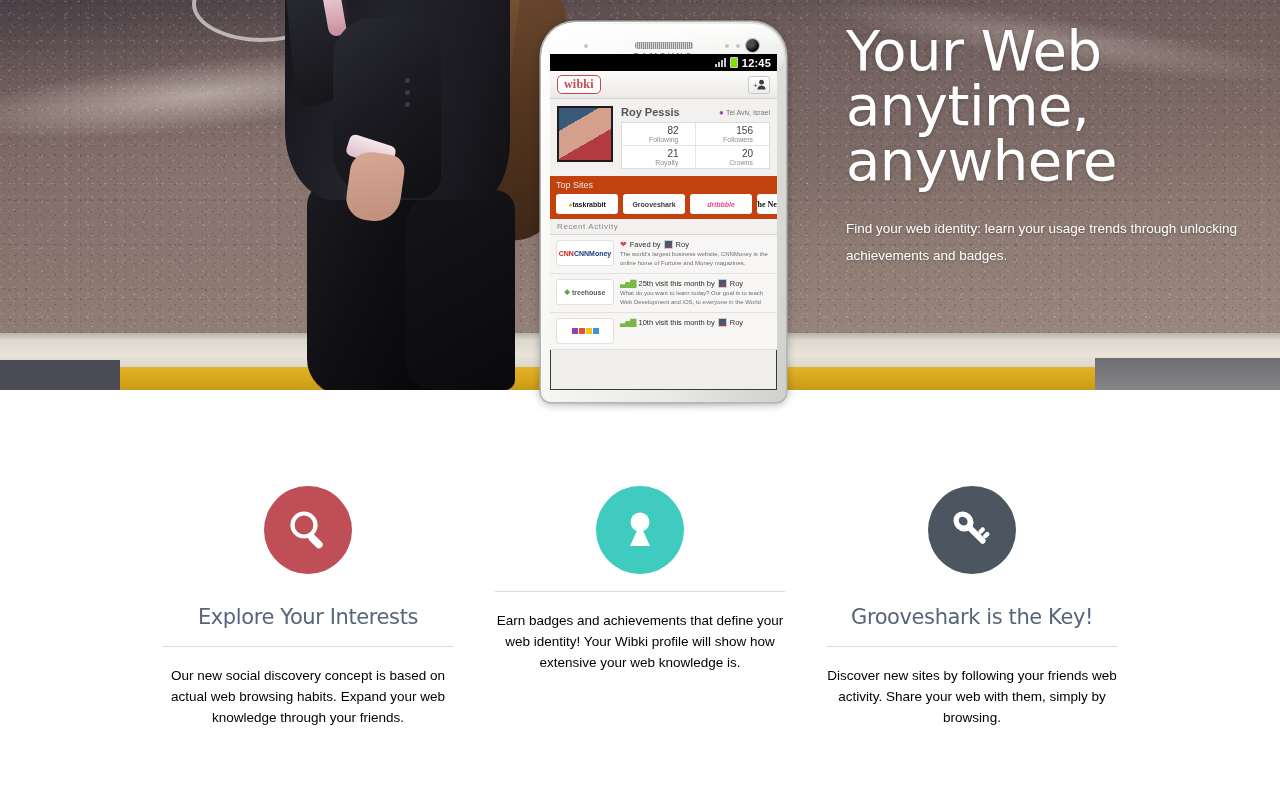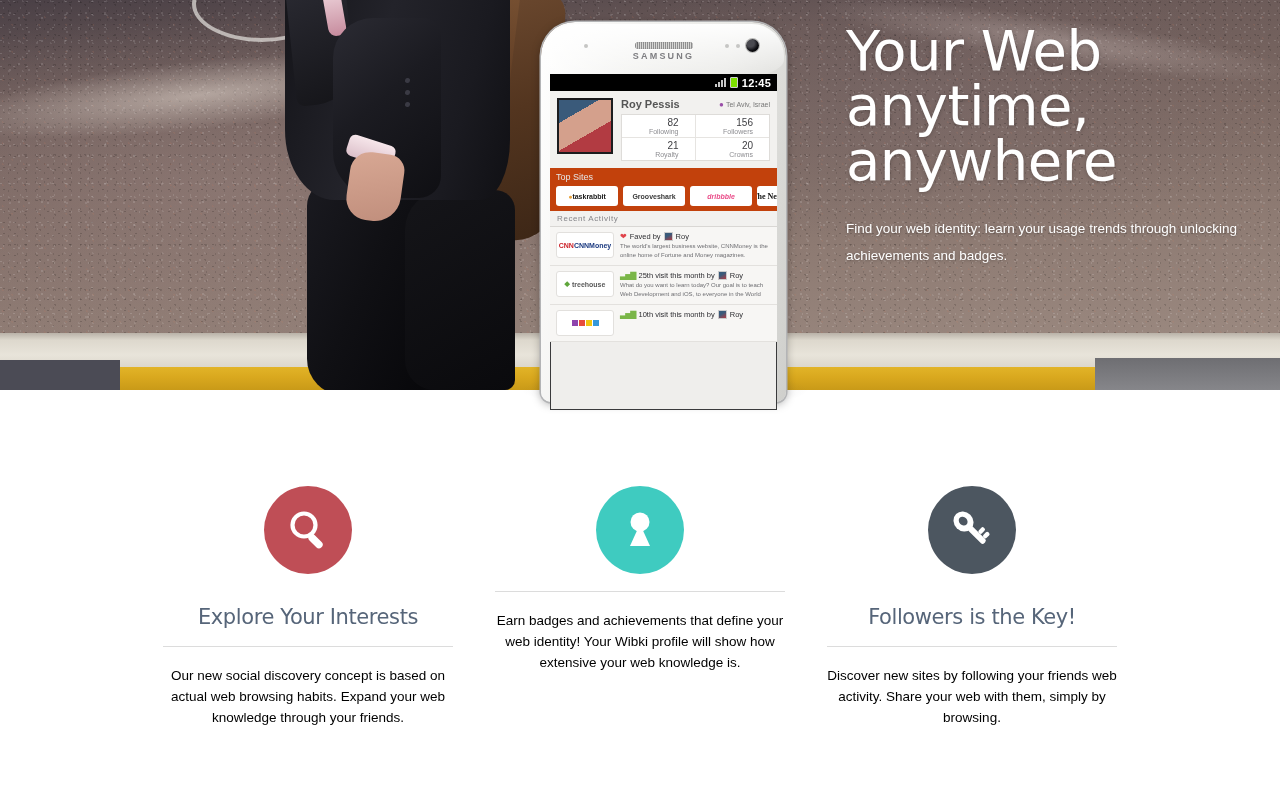--- a/index.html
+++ b/index.html
@@ -167,21 +167,21 @@
     background: radial-gradient(circle at 35% 32%, #4a4a50 0 30%, #0c0c10 62%, #000 100%);
     box-shadow: 0 0 0 1px #b8b8b6;
   }
   .sensor { position:absolute; top:22px; width:4px; height:4px; border-radius:50%; background:#c6c6c4; }
   .sensor.s1 { left:43px; } .sensor.s2 { right:57px; } .sensor.s3 { right:46px; }
   .brand {
     position:absolute; left:0; right:0; top:29px; text-align:center;
     font-size:9px; letter-spacing:2.2px; color:#7e7e82; font-weight:bold;
   }
   .screen {
-    position:absolute; left:9px; top:52px; width:227px; height:336px;
+    position:absolute; left:9px; top:32px; width:227px; height:336px;
     background:#efeeec; overflow:hidden;
     box-shadow: inset 0 0 0 1px #3a3a3c;
   }
   .statusbar {
     height:17px; background:#000; display:flex; align-items:center;
     justify-content:flex-end; gap:4px; padding-right:6px;
   }
   .bars { display:flex; align-items:flex-end; gap:1px; height:9px; }
   .bars i { width:2px; background:#c8c8c8; display:block; }
   .bars i:nth-child(1){height:3px}.bars i:nth-child(2){height:5px}
@@ -361,20 +361,30 @@
         <span class="bars">
             <i></i>
             <i></i>
             <i></i>
             <i></i>
           </span>
         <span class="batt"></span>
         <span class="clock">12:45</span>
       </div>
 
+      <div class="appbar">
+        <span class="wibki-logo">wibki</span>
+        <span class="adduser">
+          <svg width="13" height="11" viewBox="0 0 13 11" fill="#3b3b3f">
+            <text x="0" y="9" font-size="8" font-family="sans-serif">+</text>
+            <circle cx="8.5" cy="3.2" r="2.4"></circle>
+            <path d="M4.4 10.5c0-2.4 1.9-4 4.1-4s4.1 1.6 4.1 4z"></path>
+          </svg>
+        </span>
+      </div>
 
       <div class="profile">
         <div class="avatar"></div>
         <div class="pinfo">
           <div class="prow">
             <span class="pname">Roy Pessis</span>
             <span class="ploc">
               <span class="pin">●</span>
               <span>Tel Aviv, Israel</span>
             </span>
@@ -504,19 +514,19 @@
         <svg width="50" height="50" viewBox="0 0 50 50">
           <g transform="rotate(-45 25 25)">
             <ellipse cx="25" cy="13" rx="9.5" ry="10.5" fill="#fff"></ellipse>
             <ellipse cx="25" cy="12.5" rx="4" ry="4.8" fill="#4c5660"></ellipse>
             <rect x="22" y="21" width="6" height="22" rx="2.6" fill="#fff"></rect>
             <rect x="28" y="30" width="7" height="4.4" rx="1.8" fill="#fff"></rect>
             <rect x="28" y="36.5" width="7" height="4.4" rx="1.8" fill="#fff"></rect>
           </g>
         </svg>
       </div>
-      <h2 class="feat-title">Followers is the Key!</h2>
+      <h2 class="feat-title">Grooveshark is the Key!</h2>
       <div class="divider"></div>
       <p class="feat-desc">Discover new sites by following your friends web activity. Share your web with them, simply by browsing.</p>
     </div>
 
   </section>
 </div>
 
 </body></html>

